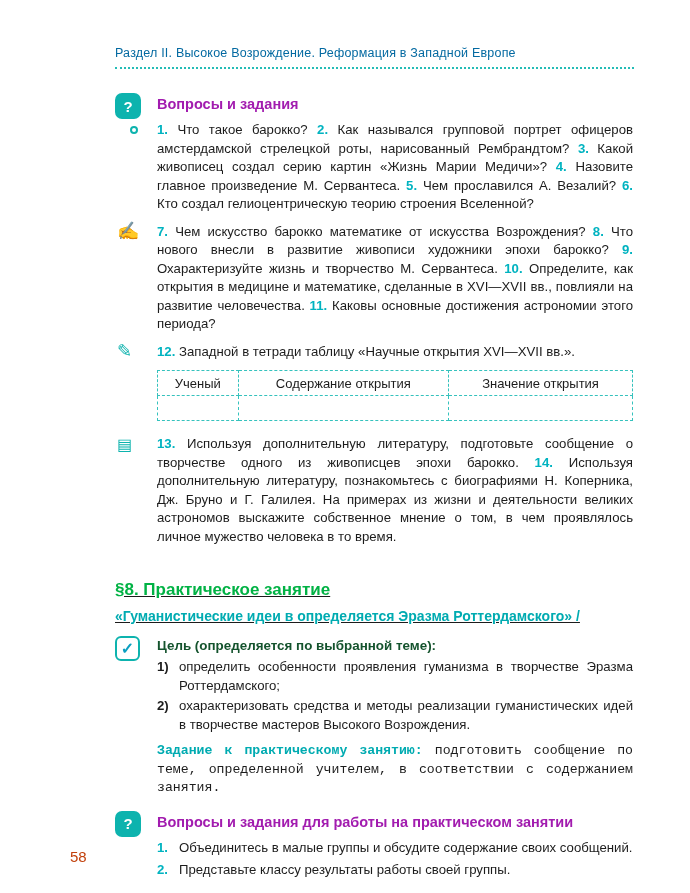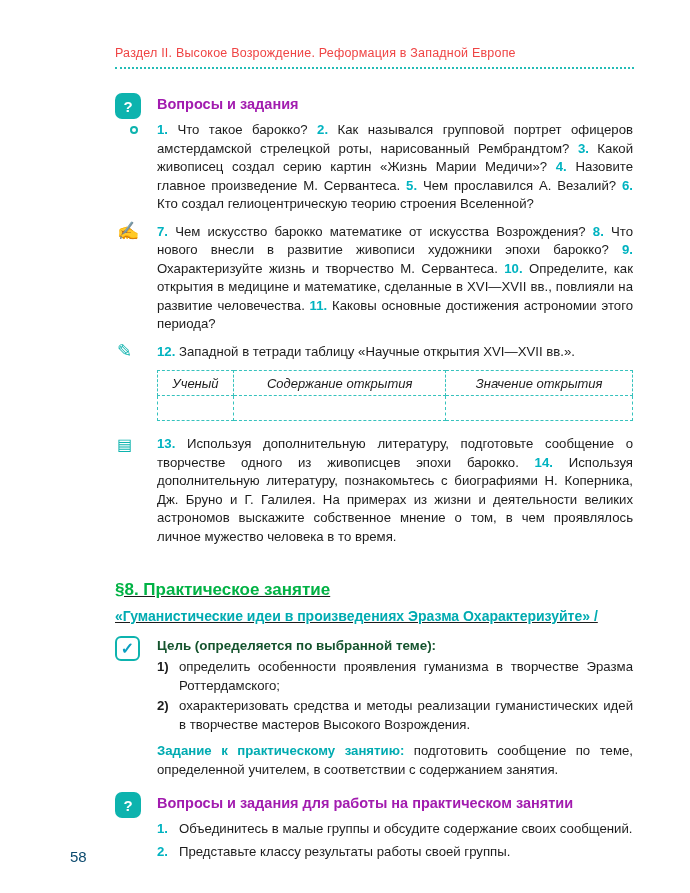--- a/index.html
+++ b/index.html
@@ -8,21 +8,21 @@
   .page {
     position: relative;
     width: 690px;
     height: 893px;
     background: #ffffff;
     overflow: hidden;
   }
   .running-head {
     position: absolute;
     top: 46px; left: 115px; right: 56px;
-    color: #ef4444;
+    color: #0369a1;
     font-size: 12.5px;
     letter-spacing: 0.2px;
     padding-bottom: 7px;
     border-bottom: 2px dotted #23bcb6;
   }
   .content {
     position: absolute;
     top: 96px; left: 157px;
     width: 476px;
   }
@@ -72,21 +72,20 @@
     margin: 4px 0 14px 0;
   }
   .sci-table th, .sci-table td {
     border: 1.5px dashed #35c2bd;
     font-size: 13px;
     font-weight: normal;
     text-align: center;
     padding: 4px 4px;
     height: 25px;
     color: #1c1c1c;
-    font-style: italic;
   }
   .section-head {
     margin: 34px 0 12px -42px;
     text-decoration: underline;
   }
   .section-title {
     color: #01b244;
     font-size: 17px;
     font-weight: bold;
     margin-bottom: 6px;
@@ -117,29 +116,29 @@
     margin-bottom: 5px;
   }
   .num-item {
     display: flex;
     font-size: 13.2px;
     line-height: 18.5px;
     margin-bottom: 2px;
   }
   .num-item .nn { width: 22px; flex: 0 0 22px; font-weight: bold; }
   .num-item .nt { flex: 1; text-align: justify; }
-  .task-para { margin-top: 8px; }
+  .task-para { margin-top: 8px; font-family: Liberation Mono, monospace; }
   .teal-label { color: #00abb1; font-weight: bold; }
   .qa2-item { margin-bottom: 4px; }
   .qa2-item .nn { color: #00b3c0; }
   .page-number {
     position: absolute;
     left: 70px; top: 848px;
     font-size: 15px;
-    color: #0c4a6e;
+    color: #c2410c;
   }
 </style>
 </head>
 <body>
 
 <div class="page">
 
   <div class="running-head">Раздел II. Высокое Возрождение. Реформация в Западной Европе</div>
 
   <div class="content">
@@ -207,21 +206,21 @@
         <span class="margin-glyph book-glyph">▤</span>
         <span class="qn">13.</span>
         <span>Используя дополнительную литературу, подготовьте сообщение о творчестве одного из живописцев эпохи барокко.</span>
         <span class="qn">14.</span>
         <span>Используя дополнительную литературу, познакомьтесь с биографиями Н. Коперника, Дж. Бруно и Г. Галилея. На примерах из жизни и деятельности великих астрономов выскажите собственное мнение о том, в чем проявлялось личное мужество человека в то время.</span>
       </p>
     </section>
 
     <section class="section-head">
       <h2 class="section-title">§8. Практическое занятие</h2>
-      <div class="section-sub">«Гуманистические идеи в произведениях Эразма Охарактеризуйте» /</div>
+      <div class="section-sub">«Гуманистические идеи в определяется Эразма Роттердамского» /</div>
     </section>
 
     <section class="goal-block">
       <span class="check-box">✓</span>
       <h4 class="goal-heading">Цель (определяется по выбранной теме):</h4>
 
       <div class="num-item">
         <span class="nn">1)</span>
         <span class="nt">определить особенности проявления гуманизма в творчестве Эразма Роттердамского;</span>
       </div>

